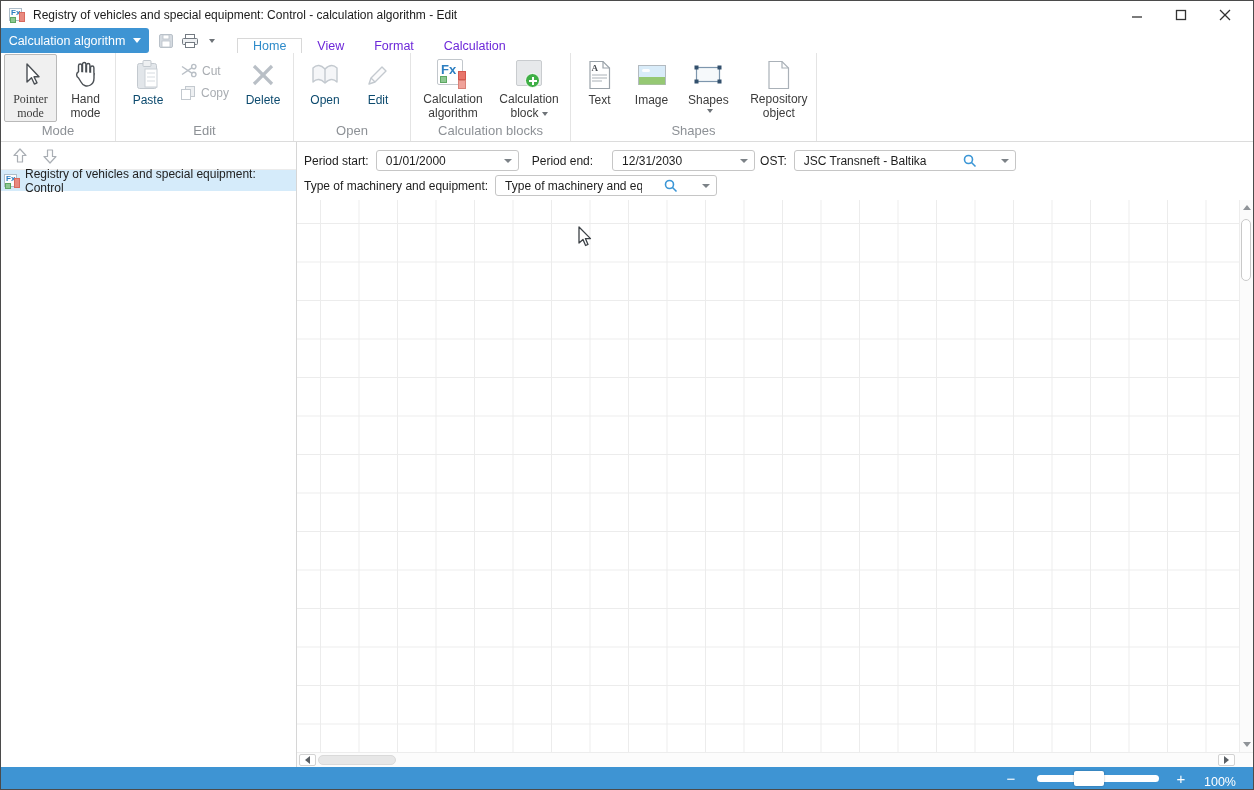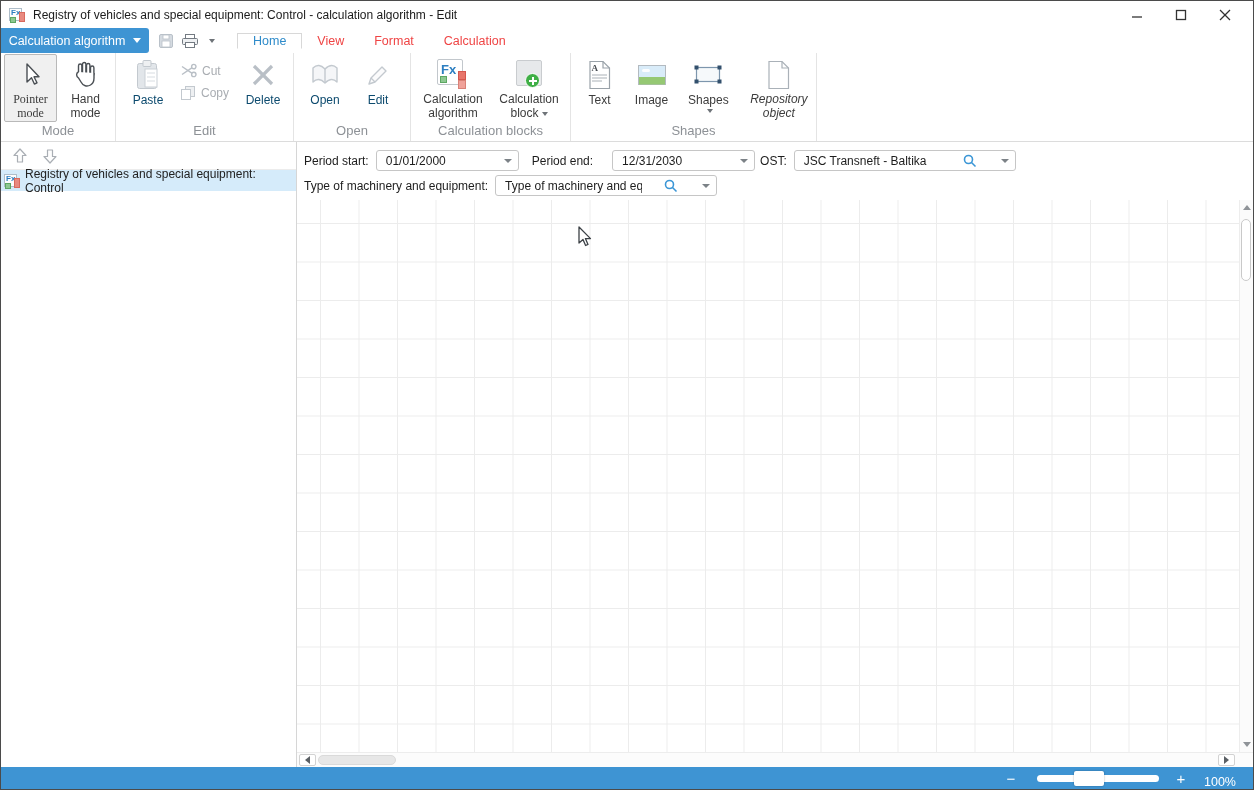--- a/index.html
+++ b/index.html
@@ -20,22 +20,22 @@
   .fxicon-sm .sq-red { position:absolute; right:0; top:5px; width:6px; height:10px; background:#e88a80; border:1px solid #d96a5e; }
   .fxicon-sm .sq-green { position:absolute; left:1px; bottom:0; width:6px; height:6px; background:#8dc891; border:1px solid #5da763; }
 
   
   .tabrow { position:absolute; left:0; top:27px; right:0; height:25px; background:#fff; display:flex; align-items:stretch; }
   .app-button { width:148px; background:#3e94d3; color:#fff; font-size:12.5px; display:flex; align-items:center; justify-content:center; gap:8px; border-radius:0 3px 3px 0; cursor:default; }
   .app-button .dd-white { width:0; height:0; border-left:4px solid transparent; border-right:4px solid transparent; border-top:5px solid #fff; }
   .qat { display:flex; align-items:center; gap:2px; padding:0 4px 0 6px; }
   .qat-btn { width:22px; height:20px; display:flex; align-items:center; justify-content:center; }
   .qat-dd { width:14px; height:20px; display:flex; align-items:center; justify-content:center; }
-  .tabs { display:flex; align-items:center; margin-left:8px;padding-left:8px; }
-  .tab { padding:0 15px; font-size:12.5px; color:#ef4444; display:flex; align-items:center; }
+  .tabs { display:flex; align-items:flex-end; margin-left:8px;padding-left:8px; }
+  .tab { padding:0 15px; font-size:12.5px; color:#6d28d9; display:flex; align-items:center; }
   .tab.active { color:#2e8bca; background:#fff; border:1px solid #d8d8d8; border-bottom:1px solid #fff; margin-bottom:-1px; }
 
   
   .ribbon { position:absolute; left:0; top:52px; right:0; height:89px; background:#fff; border-bottom:1px solid #dcdcdc; display:flex; }
   .rgroup { position:relative; height:100%; border-right:1px solid #e4e4e4; display:flex; flex-direction:column; }
   .rgroup-items { flex:1; display:flex; align-items:flex-start; }
   .rgroup-label { height:17px; text-align:center; font-size:13px; color:#8d9196; line-height:14px; }
   .bigbtn { display:flex; flex-direction:column; align-items:center; padding-top:3px; height:68px; margin-top:1px; border:1px solid transparent; border-radius:2px; }
   .bigbtn .icon-zone { height:34px; display:flex; align-items:center; justify-content:center; }
   .bigbtn .blabel { font-size:12px; line-height:1.15; color:#3c3c3c; text-align:center; margin-top:2px; }
@@ -331,21 +331,21 @@
                 <rect x="2.5" y="1.5" width="4" height="4"></rect>
                   <rect x="25.5" y="1.5" width="4" height="4"></rect>
                 <rect x="2.5" y="15.5" width="4" height="4"></rect>
                   <rect x="25.5" y="15.5" width="4" height="4"></rect>
               </g>
             </svg>
           </div>
           <div class="blabel">Shapes</div>
           <span class="dd-gray" style="margin-top:1px;"></span>
         </div>
-        <div class="bigbtn" style="width:76px;font-style:italic;">
+        <div class="bigbtn" style="width:76px;">
           <div class="icon-zone">
             <svg width="24" height="30">
               <path d="M2 1.5 L15 1.5 L21.5 8 L21.5 28.5 L2 28.5 Z" fill="#fff" stroke="#aab1b8" stroke-width="1.2"></path>
               <path d="M15 1.5 L15 8 L21.5 8" fill="none" stroke="#aab1b8" stroke-width="1.2"></path>
             </svg>
           </div>
           <div class="blabel">Repository object</div>
         </div>
       </div>
       <div class="rgroup-label">Shapes</div>

